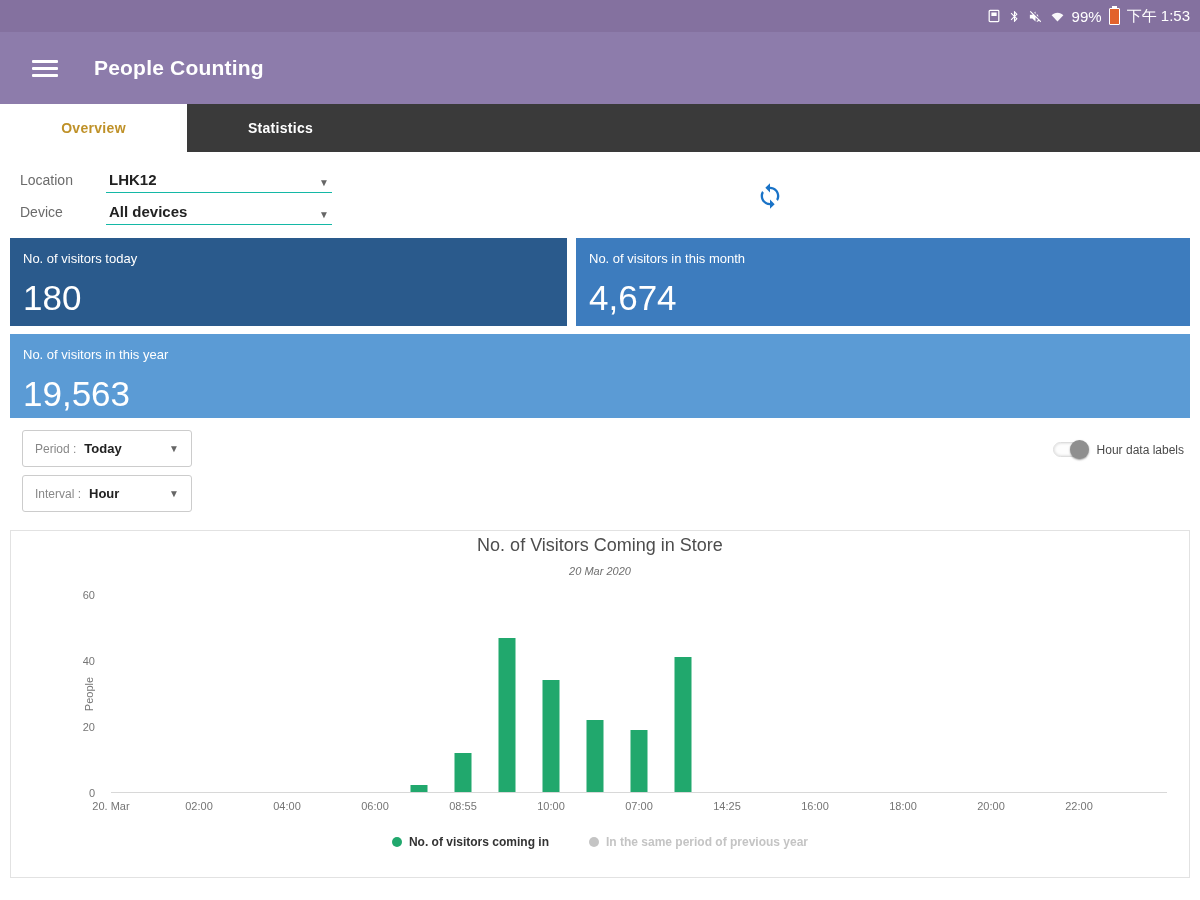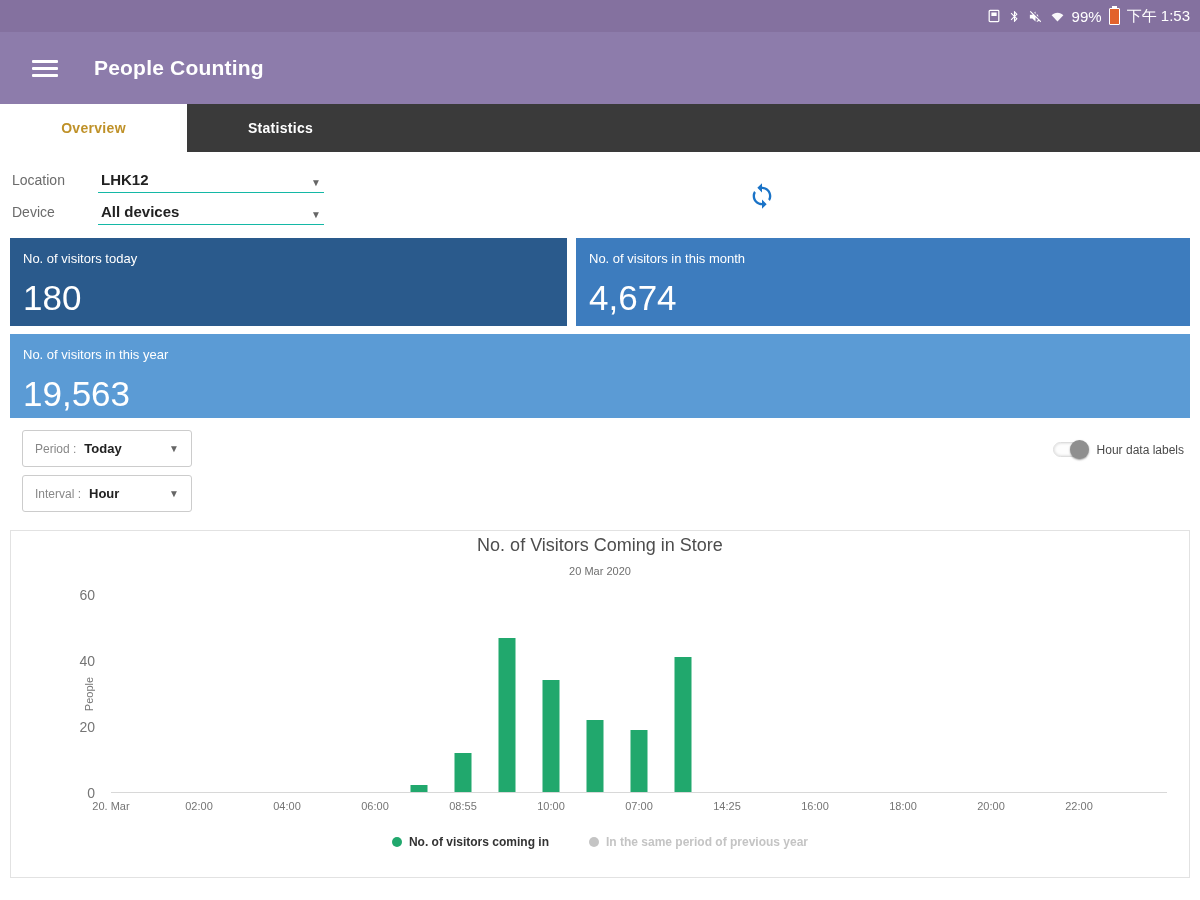--- a/index.html
+++ b/index.html
@@ -20,21 +20,21 @@
   .app-title { margin-left:36px; font-size:21px; font-weight:bold; letter-spacing:.2px; }
 
   
   .tab-bar { height:48px; background:#3a3a3a; display:flex; }
   .tab { width:187px; display:flex; align-items:center; justify-content:center; font-size:14px;
          font-weight:bold; cursor:pointer; letter-spacing:.3px; }
   .tab.active { background:#fff; color:#bf9128; }
   .tab.inactive { color:#fff; }
 
   
-  .filter-section { position:relative; padding:12px 0 10px; }
+  .filter-section { position:relative; padding:12px 0 10px;margin-left:8px; }
   .filter-row { display:flex; align-items:center; height:32px; }
   .filter-label { width:98px; padding-left:12px; color:#6b6b6b; font-size:14px; }
   .filter-select { width:226px; border-bottom:1px solid #14b8a6; display:flex; justify-content:space-between;
                    align-items:flex-end; padding:4px 3px; font-size:15px; font-weight:bold; color:#222; cursor:pointer; }
   .caret { color:#666; font-size:10px; }
   .refresh-btn { position:absolute; left:748px; top:30px; width:28px; height:28px; cursor:pointer; }
 
   
   .cards { padding:0 10px; }
   .cards-row { display:flex; gap:9px; margin-bottom:8px; }
@@ -54,25 +54,25 @@
   .toggle-wrap { position:absolute; right:16px; top:24px; display:flex; align-items:center; gap:9px; }
   .switch { width:35px; height:15px; background:#fdfdfd; border:1px solid #ddd; border-radius:8px;
             position:relative; box-shadow:inset 0 0 3px rgba(0,0,0,.18); cursor:pointer; }
   .knob { width:19px; height:19px; border-radius:50%; background:#8f8f8f; position:absolute; right:-2px; top:-3px;
           box-shadow:0 1px 2px rgba(0,0,0,.4); }
   .toggle-label { font-size:12px; color:#4a4a4a; }
 
   
   .chart-panel { margin:0 10px; border:1px solid #e2e2e2; padding:4px 0 10px; height:348px; position:relative; }
   .chart-title { text-align:center; font-size:18px; color:#4d4d4d; }
-  .chart-subtitle { text-align:center; font-size:11px; color:#6f6f6f; margin-top:9px; }
+  .chart-subtitle { text-align:center; font-size:11px; color:#6f6f6f; margin-top:9px;font-style:italic; }
   .plot-wrap { position:relative; margin:18px 22px 0 100px; height:198px; }
   .plot-area { position:absolute; left:0; right:0; top:0; bottom:0; border-bottom:1px solid #d8d8d8; }
   .bar { position:absolute; bottom:0; width:17px; transform:translateX(-50%); }
-  .ytick { position:absolute; right:10px; transform:translateY(50%); font-size:14px; color:#757575; }
+  .ytick { position:absolute; right:10px; transform:translateY(50%); font-size:11px; color:#757575; }
   .y-axis { position:absolute; left:-46px; top:0; bottom:0; width:40px; }
   .ylabel { position:absolute; left:24px; top:50%; transform:translate(-50%,-50%) rotate(-90deg);
             font-size:11px; color:#757575; transform-origin:center; }
   .x-axis { position:relative; margin:7px 22px 0 100px; height:15px; }
   .xtick { position:absolute; transform:translateX(-50%); font-size:11px; color:#757575; white-space:nowrap; }
   .legend { display:flex; justify-content:center; gap:40px; margin-top:20px; }
   .legend-item { display:flex; align-items:center; gap:7px; font-size:12px; font-weight:bold; cursor:pointer; }
   .dot { width:10px; height:10px; border-radius:50%; }
 </style>
 </head>

